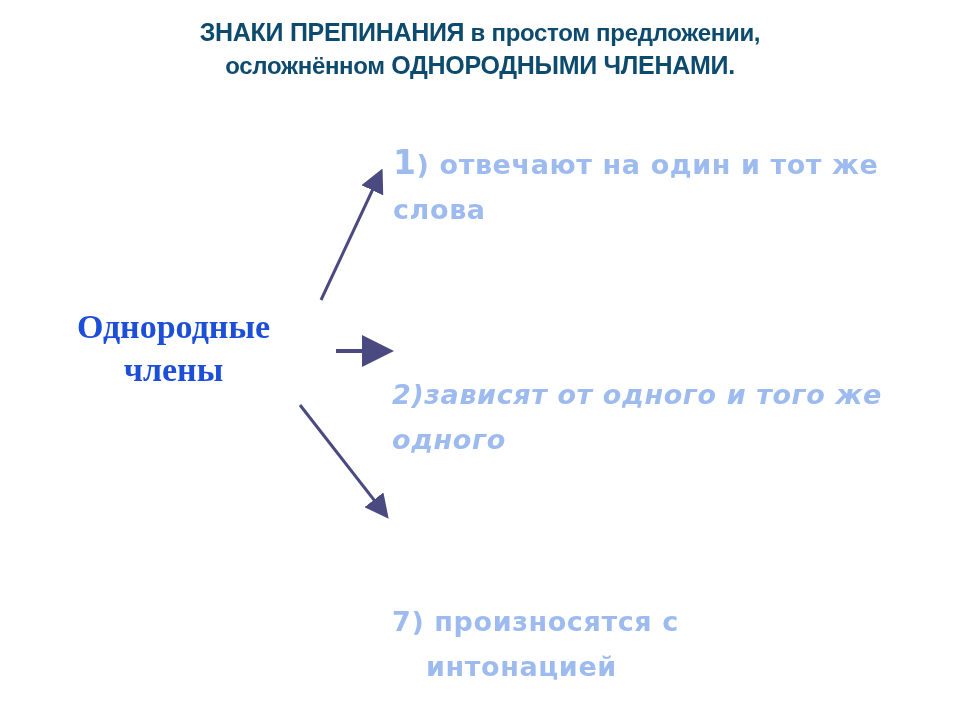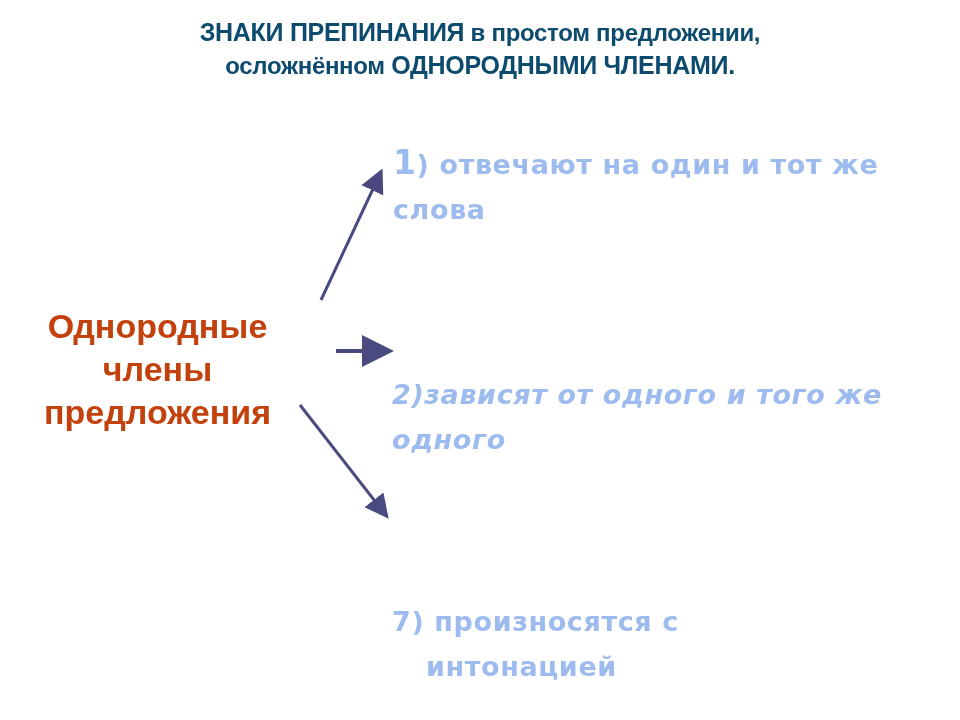--- a/index.html
+++ b/index.html
@@ -8,22 +8,22 @@
     font-family: "DejaVu Sans", sans-serif;
   }
   .title {
     position: absolute; left: 0; top: 16px; width: 960px; text-align: center;
     color: #0c4a6e; font-family: "Liberation Sans", sans-serif; font-weight: bold;
     font-size: 25px; line-height: 32px; letter-spacing: -0.3px;
   }
   .title .l1, .title .l2 { display: block; }
   .title .normal { font-size: 24px; }
   .subject {
-    position: absolute; left: 0; top: 305px; width: 315px; text-align: center;
-    color: #c2410c; font-family: Liberation Sans, sans-serif; font-weight: bold;
+    position: absolute; left: 16px; top: 305px; width: 315px; text-align: center;
+    color: #1d4ed8; font-family: Liberation Serif, serif; font-weight: bold;
     font-size: 34px; line-height: 43px;
   }
   .subject span { display: block; }
   .item {
     position: absolute; color: #9dbbef; font-family: "DejaVu Sans", sans-serif;
     font-weight: bold; font-size: 27px; line-height: 37px; letter-spacing: 0.6px;
   }
   .item span { display: block; margin-top: 8px; }
   .item1 { left: 393px; top: 136px; width: 567px; }
   .item1 .num { font-size: 33px; display: inline; }
@@ -36,21 +36,20 @@
 <body>
 
 <div class="title">
   <span class="l1"><span>ЗНАКИ ПРЕПИНАНИЯ</span><span class="normal"> в простом предложении,</span></span>
   <span class="l2"><span class="normal">осложнённом </span><span>ОДНОРОДНЫМИ ЧЛЕНАМИ.</span></span>
 </div>
 
 <div class="subject">
   <span>Однородные</span>
   <span>члены</span>
-  <span>предложения</span>
 </div>
 
 <svg class="arrows" width="960" height="720">
   <defs>
     <marker id="ah" markerWidth="8" markerHeight="8" refX="6" refY="4" orient="auto" markerUnits="strokeWidth">
       <path d="M0,0 L8,4 L0,8 z" fill="#4a4a80"></path>
     </marker>
   </defs>
   <line x1="321" y1="300" x2="380" y2="174" stroke="#4a4a80" stroke-width="3" marker-end="url(#ah)"></line>
   <line x1="336" y1="351" x2="386" y2="351" stroke="#4a4a80" stroke-width="4" marker-end="url(#ah)"></line>

